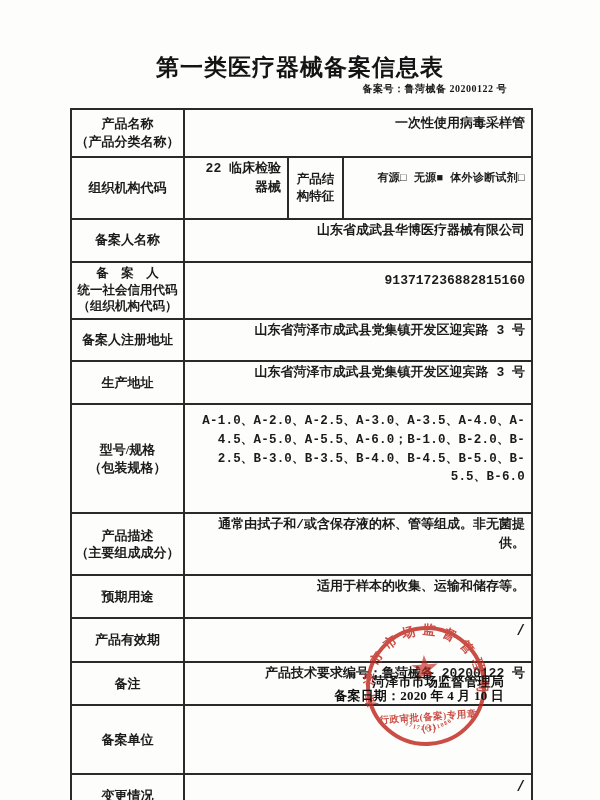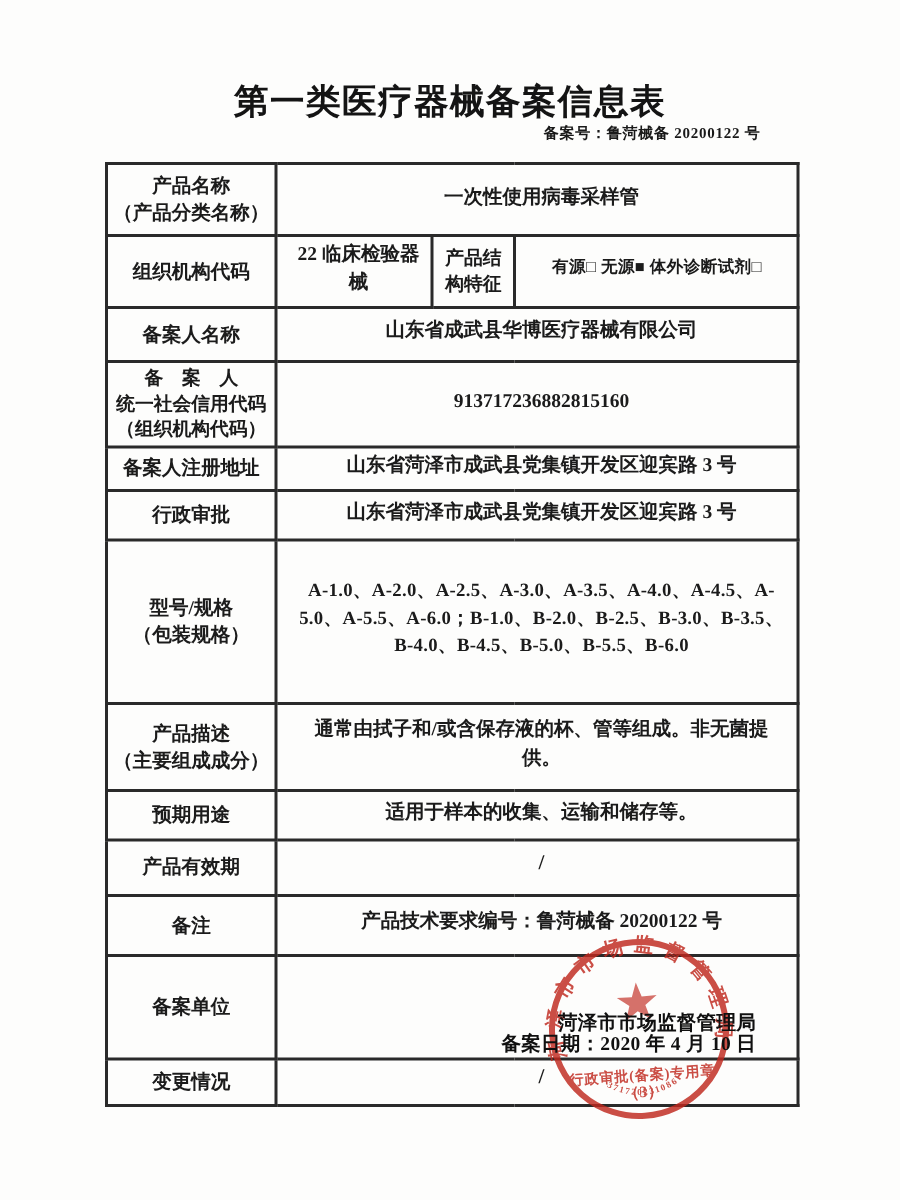--- a/index.html
+++ b/index.html
@@ -39,23 +39,24 @@
     vertical-align:middle;
     overflow:hidden;
   }
   td.lbl{
     text-align:center;
     white-space:pre-line;
     padding:2px;
     line-height:1.35;
   }
   td.val{
-    padding:2px 6px 6px 12px;
+    padding:2px 6px 20px 12px;
     line-height:1.45;
-    text-align:center;
+    text-align:right;
+    font-family:Liberation Mono, monospace;
   }
   td.val.slash{font-size:14px;}
   td.val.model{font-size:12.5px;line-height:1.5;letter-spacing:.2px;}
   td.val.checks{font-size:11px;padding-left:7px;letter-spacing:.3px;white-space:nowrap;}
   td.lbl.small{font-size:12.5px;}
   tr.r1{height:48px;} tr.r2{height:33px;} tr.r3{height:36px;}
   tr.r4{height:57px;} tr.r5{height:21px;} tr.r6{height:33px;}
   tr.r7{height:109px;} tr.r8{height:58px;} tr.r9{height:33px;}
   tr.r10{height:37px;} tr.r11{height:40px;} tr.r12{height:69px;}
   tr.r13{height:31px;}
@@ -110,21 +111,21 @@
         <td class="lbl small">备　案　人
 统一社会信用代码
 （组织机构代码）</td>
         <td class="val" colspan="3">913717236882815160</td>
       </tr>
       <tr class="r5">
         <td class="lbl">备案人注册地址</td>
         <td class="val" colspan="3">山东省菏泽市成武县党集镇开发区迎宾路 3 号</td>
       </tr>
       <tr class="r6">
-        <td class="lbl">行政审批</td>
+        <td class="lbl">生产地址</td>
         <td class="val" colspan="3">山东省菏泽市成武县党集镇开发区迎宾路 3 号</td>
       </tr>
       <tr class="r7">
         <td class="lbl">型号/规格
 （包装规格）</td>
         <td class="val model" colspan="3">A-1.0、A-2.0、A-2.5、A-3.0、A-3.5、A-4.0、A-4.5、A-5.0、A-5.5、A-6.0；B-1.0、B-2.0、B-2.5、B-3.0、B-3.5、B-4.0、B-4.5、B-5.0、B-5.5、B-6.0</td>
       </tr>
       <tr class="r8">
         <td class="lbl">产品描述
 （主要组成成分）</td>

